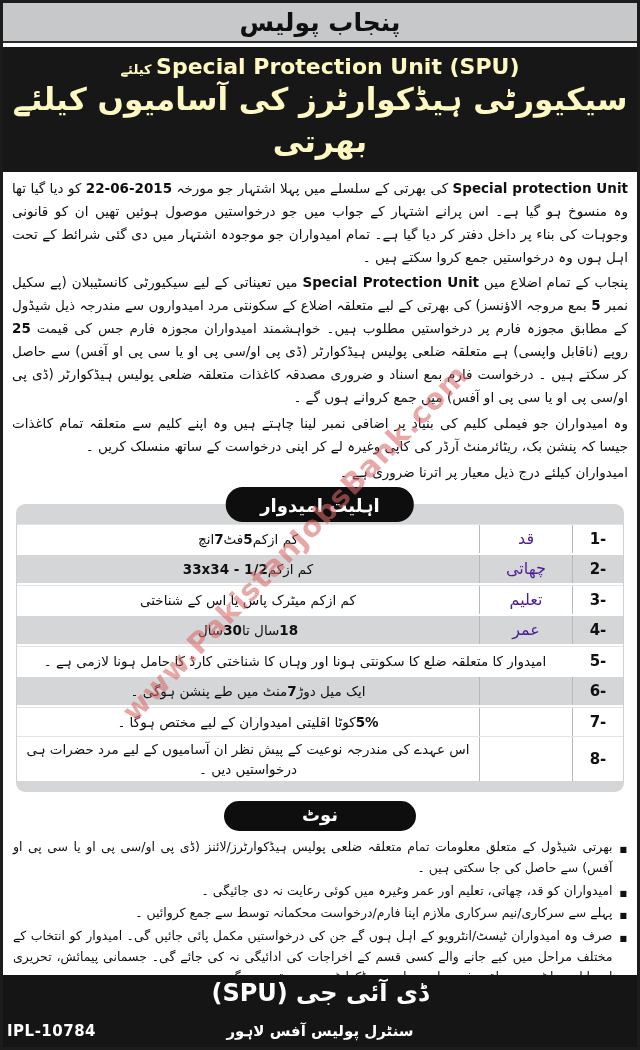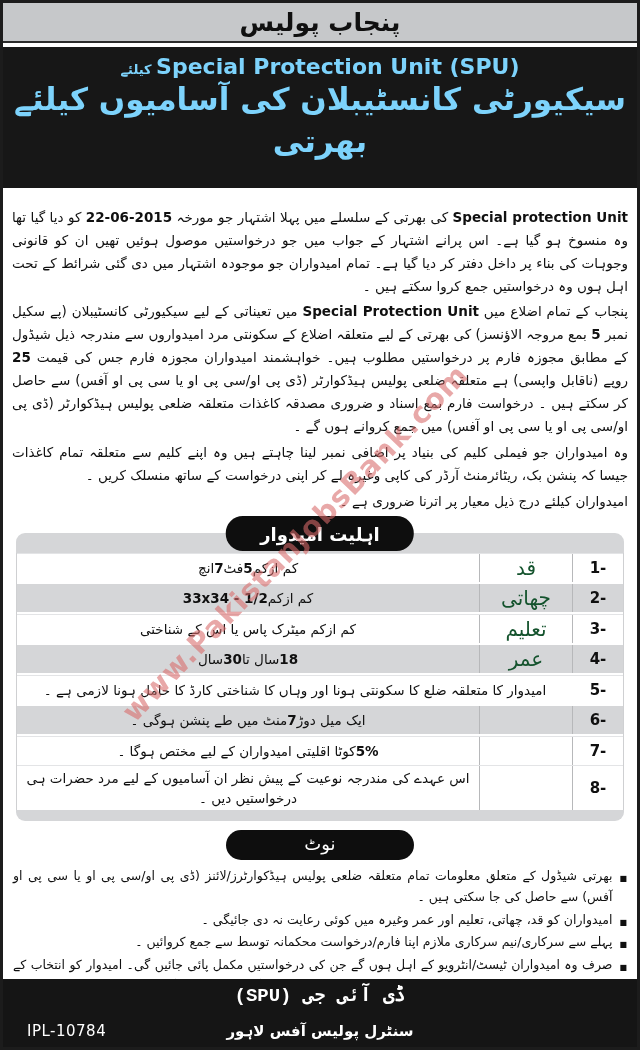--- a/index.html
+++ b/index.html
@@ -1,63 +1,63 @@
 <!DOCTYPE html>
 <html lang="ur"><head>
 <meta charset="utf-8">
 <style>
   html,body{margin:0;padding:0;}
   body{width:640px;height:1050px;background:#fff;font-family:"DejaVu Sans","Liberation Sans",sans-serif;}
   .ad{position:relative;width:640px;height:1050px;box-sizing:border-box;border:3px solid #1c1c1c;background:#fff;overflow:hidden;display:flex;flex-direction:column;}
   .masthead{flex:0 0 38px;background:#c6c8ca;border-bottom:2px solid #2b2b2b;display:flex;align-items:center;justify-content:center;font-size:25px;font-weight:700;color:#101010;}
   .gap{flex:0 0 4px;background:#fff;}
-  .hdr{flex:0 0 auto;background:#171717;color:#7dd3fc;text-align:center;padding:7px 0 25px;}
+  .hdr{flex:0 0 auto;background:#171717;color:#fef9c3;text-align:center;padding:7px 0 9px;}
   .hdr-unit{font-size:22px;font-weight:700;direction:rtl;}
   .hdr-unit .sm{font-size:13px;}
   .hdr-title{font-size:31px;font-weight:700;line-height:1.35;direction:rtl;}
   .mid{flex:1 1 auto;overflow:hidden;display:flex;flex-direction:column;}
-  .paras{padding:18px 9px 0;direction:rtl;}
+  .paras{padding:5px 9px 0;direction:rtl;}
   .para{font-size:13.5px;line-height:1.7;text-align:justify;color:#101010;margin:0 0 3px;}
   .tbl-wrap{position:relative;margin:17px 13px 0;direction:rtl;}
   .badge{position:absolute;top:-17px;right:50%;transform:translateX(50%);background:#0e0e0e;color:#fff;font-size:18px;font-weight:700;padding:8px 34px 6px;border-radius:17px;z-index:2;white-space:nowrap;}
-  .note-badge{margin:9px auto 5px;width:max-content;background:#0e0e0e;color:#fff;font-size:18px;font-weight:400;padding:3px 78px 6px;border-radius:17px;}
+  .note-badge{margin:9px auto 5px;width:max-content;background:#0e0e0e;color:#fff;font-size:18px;font-weight:700;padding:3px 78px 6px;border-radius:17px;}
   .cap{height:20px;background:#d5d6d8;}
   .cap.top{border-radius:9px 9px 0 0;}
   .cap.bot{height:11px;border-radius:0 0 9px 9px;}
   .tbl{border-left:1px solid #cfd0d2;border-right:1px solid #cfd0d2;}
   .trow{display:flex;align-items:stretch;min-height:28px;}
   .trow.g{background:#d5d6d8;border-top:2px solid #fff;border-bottom:2px solid #fff;}
   .trow.w{background:#fff;border-top:1px solid #e3e4e6;}
   .c-no{flex:0 0 50px;display:flex;align-items:center;justify-content:center;font-weight:700;font-size:15px;color:#101010;}
-  .c-label{flex:0 0 92px;display:flex;align-items:center;justify-content:center;font-size:20px;color:#14532d;border-inline-start:1px solid #b7b8ba;border-inline-end:1px solid #b7b8ba;}
+  .c-label{flex:0 0 92px;display:flex;align-items:center;justify-content:center;font-size:16px;color:#4c1d95;border-inline-start:1px solid #b7b8ba;border-inline-end:1px solid #b7b8ba;}
   .c-val{flex:1;display:flex;align-items:center;justify-content:center;font-size:13.5px;color:#101010;padding:2px 8px;text-align:center;line-height:1.5;}
   .bullets{padding:1px 10px 2px;direction:rtl;}
   .bullet{display:flex;gap:7px;font-size:12.5px;line-height:1.65;text-align:justify;color:#101010;margin-bottom:2px;}
   .sq{flex:0 0 auto;font-size:8px;margin-top:6px;}
   .footer{flex:0 0 auto;background:#151515;color:#fff;text-align:center;padding:4px 0 7px;position:relative;min-height:56px;box-sizing:border-box;}
-  .f1{font-size:19px;font-weight:700;direction:rtl;font-family:Liberation Mono, monospace;}
+  .f1{font-size:24px;font-weight:700;direction:rtl;}
   .f2{font-size:15px;font-weight:700;direction:rtl;margin-top:15px;}
-  .ipl{position:absolute;left:24px;bottom:7px;font-weight:400;font-size:15px;letter-spacing:.5px;}
+  .ipl{position:absolute;left:4px;bottom:7px;font-weight:700;font-size:15px;letter-spacing:.5px;}
   .watermark{position:absolute;left:292px;top:540px;transform:translate(-50%,-50%) rotate(-46deg);font-size:29px;font-weight:700;color:#d96a6a;opacity:.58;letter-spacing:1px;z-index:3;pointer-events:none;white-space:nowrap;}
   b[dir="ltr"]{unicode-bidi:isolate;}
 </style>
 </head>
 <body>
 
 <div class="ad">
 
   <div class="masthead">
     <span>پنجاب پولیس</span>
   </div>
 
   <div class="gap"></div>
 
   <div class="hdr">
     <div class="hdr-unit"><b dir="ltr">Special Protection Unit (SPU)</b><span class="sm"> کیلئے</span></div>
-    <div class="hdr-title">سیکیورٹی کانسٹیبلان کی آسامیوں کیلئے بھرتی</div>
+    <div class="hdr-title">سیکیورٹی ہیڈکوارٹرز کی آسامیوں کیلئے بھرتی</div>
   </div>
 
   <div class="mid">
 
     <div class="paras">
       <p class="para"><b dir="ltr">Special protection Unit</b><span> کی بھرتی کے سلسلے میں پہلا اشتہار جو مورخہ </span><b dir="ltr">22-06-2015</b><span> کو دیا گیا تھا وہ منسوخ ہو گیا ہے۔ اس پرانے اشتہار کے جواب میں جو درخواستیں موصول ہوئیں تھیں ان کو قانونی وجوہات کی بناء پر داخل دفتر کر دیا گیا ہے۔ تمام امیدواران جو موجودہ اشتہار میں دی گئی شرائط کے تحت اہل ہوں وہ درخواستیں جمع کروا سکتے ہیں ۔</span></p>
       <p class="para"><span>پنجاب کے تمام اضلاع میں </span><b dir="ltr">Special Protection Unit</b><span> میں تعیناتی کے لیے سیکیورٹی کانسٹیبلان (پے سکیل نمبر </span><b>5</b><span> بمع مروجہ الاؤنسز) کی بھرتی کے لیے متعلقہ اضلاع کے سکونتی مرد امیدواروں سے مندرجہ ذیل شیڈول کے مطابق مجوزہ فارم پر درخواستیں مطلوب ہیں۔ خواہشمند امیدواران مجوزہ فارم جس کی قیمت </span><b>25</b><span> روپے (ناقابل واپسی) ہے متعلقہ ضلعی پولیس ہیڈکوارٹر (ڈی پی او/سی پی او یا سی پی او آفس) سے حاصل کر سکتے ہیں ۔ درخواست فارم بمع اسناد و ضروری مصدقہ کاغذات متعلقہ ضلعی پولیس ہیڈکوارٹر (ڈی پی او/سی پی او یا سی پی او آفس) میں جمع کروانے ہوں گے ۔</span></p>
       <p class="para"><span>وہ امیدواران جو فیملی کلیم کی بنیاد پر اضافی نمبر لینا چاہتے ہیں وہ اپنے کلیم سے متعلقہ تمام کاغذات جیسا کہ پنشن بک، ریٹائرمنٹ آرڈر کی کاپی وغیرہ لے کر اپنی درخواست کے ساتھ منسلک کریں ۔</span></p>
       <p class="para"><span>امیدواران کیلئے درج ذیل معیار پر اترنا ضروری ہے ۔</span></p>
     </div>

